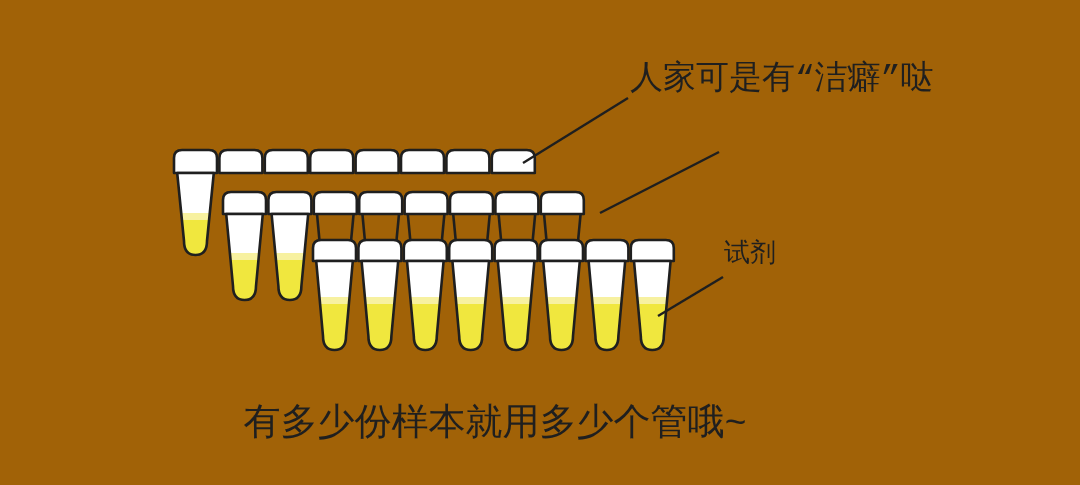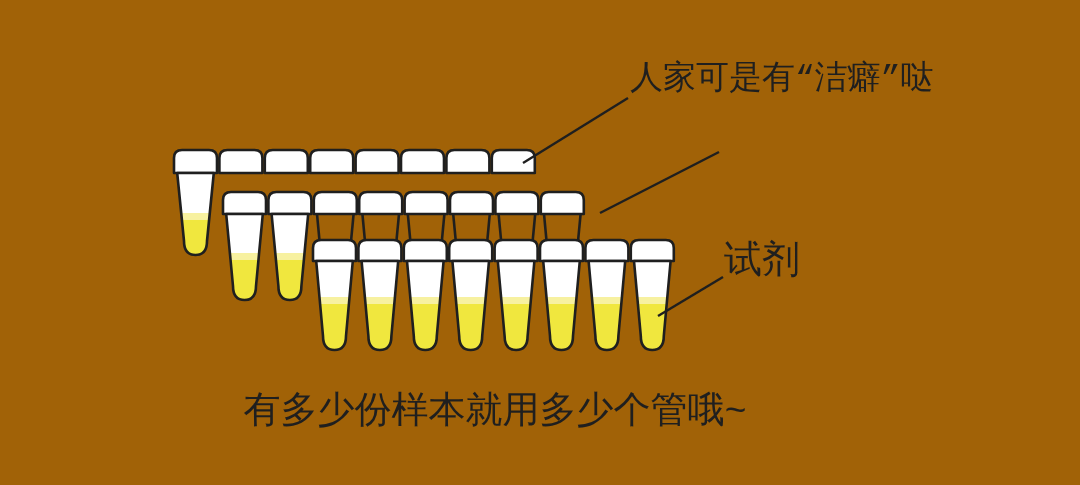--- a/index.html
+++ b/index.html
@@ -32,25 +32,25 @@
     font-size: 33px;
   }
   .label-ep {
     left: 729px;
     top: 128px;
     font-size: 33px;
   }
   .label-reagent {
     left: 724px;
     top: 240px;
-    font-size: 38px;
+    font-size: 26px;
   }
   .caption {
     left: 0;
-    top: 391px;
+    top: 403px;
     width: 990px;
     text-align: center;
     font-size: 37px;
   }
 </style>
 </head>
 <body>
 
 <div class="stage">
 

